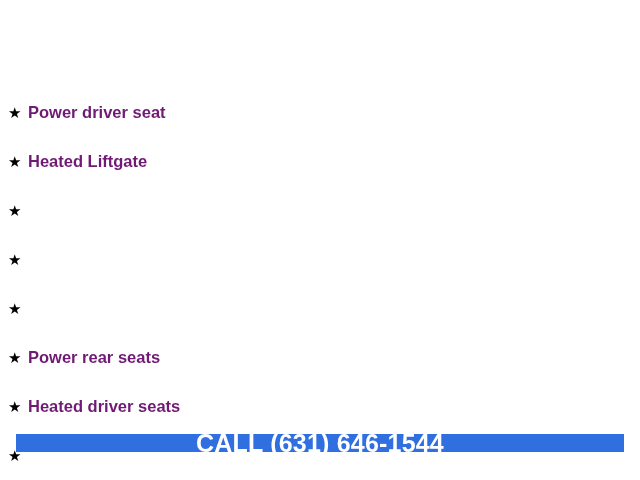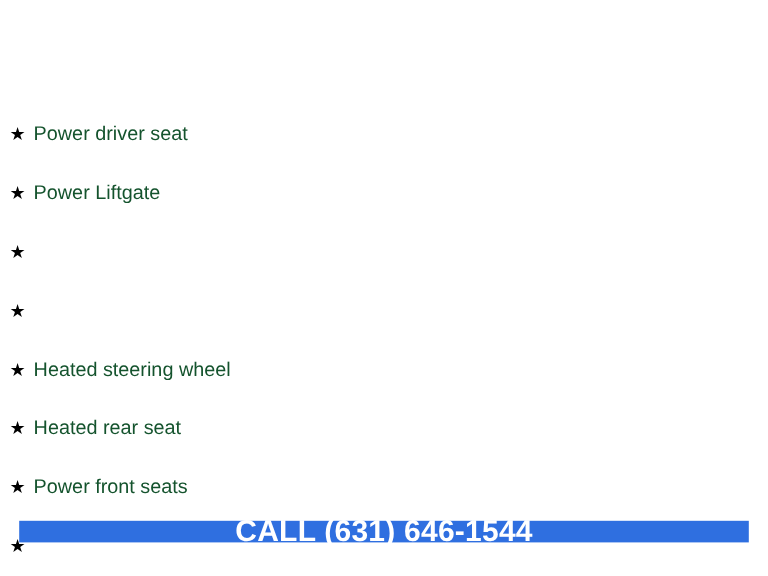--- a/index.html
+++ b/index.html
@@ -38,23 +38,24 @@
   .bullet {
     width: 20px;
     flex: 0 0 20px;
     font-size: 15px;
     line-height: 1;
     color: #000000;
     text-align: left;
   }
   .feature-label {
     font-size: 16.5px;
-    color: #14532d;
+    color: #701a75;
     line-height: 1.2;
     white-space: nowrap;
+    font-weight: bold;
   }
   .call-bar {
     position: absolute;
     left: 16px;
     top: 434px;
     width: 608px;
     height: 18px;
     background: #2f6fe0;
     display: flex;
     align-items: center;
@@ -74,39 +75,38 @@
 
 <div class="page">
 
   <ul class="feature-list">
     <li class="feature-item">
       <span class="bullet">★</span>
       <span class="feature-label">Power driver seat</span>
     </li>
     <li class="feature-item">
       <span class="bullet">★</span>
-      <span class="feature-label">Power Liftgate</span>
+      <span class="feature-label">Heated Liftgate</span>
     </li>
     <li class="feature-item">
       <span class="bullet">★</span>
     </li>
     <li class="feature-item">
       <span class="bullet">★</span>
     </li>
     <li class="feature-item">
       <span class="bullet">★</span>
-      <span class="feature-label">Heated steering wheel</span>
     </li>
     <li class="feature-item">
       <span class="bullet">★</span>
-      <span class="feature-label">Heated rear seat</span>
+      <span class="feature-label">Power rear seats</span>
     </li>
     <li class="feature-item">
       <span class="bullet">★</span>
-      <span class="feature-label">Power front seats</span>
+      <span class="feature-label">Heated driver seats</span>
     </li>
     <li class="feature-item">
       <span class="bullet">★</span>
       <span class="feature-label"></span>
     </li>
   </ul>
 
   <div class="call-bar">
     <span class="call-bar-text">CALL (631) 646-1544</span>
   </div>

